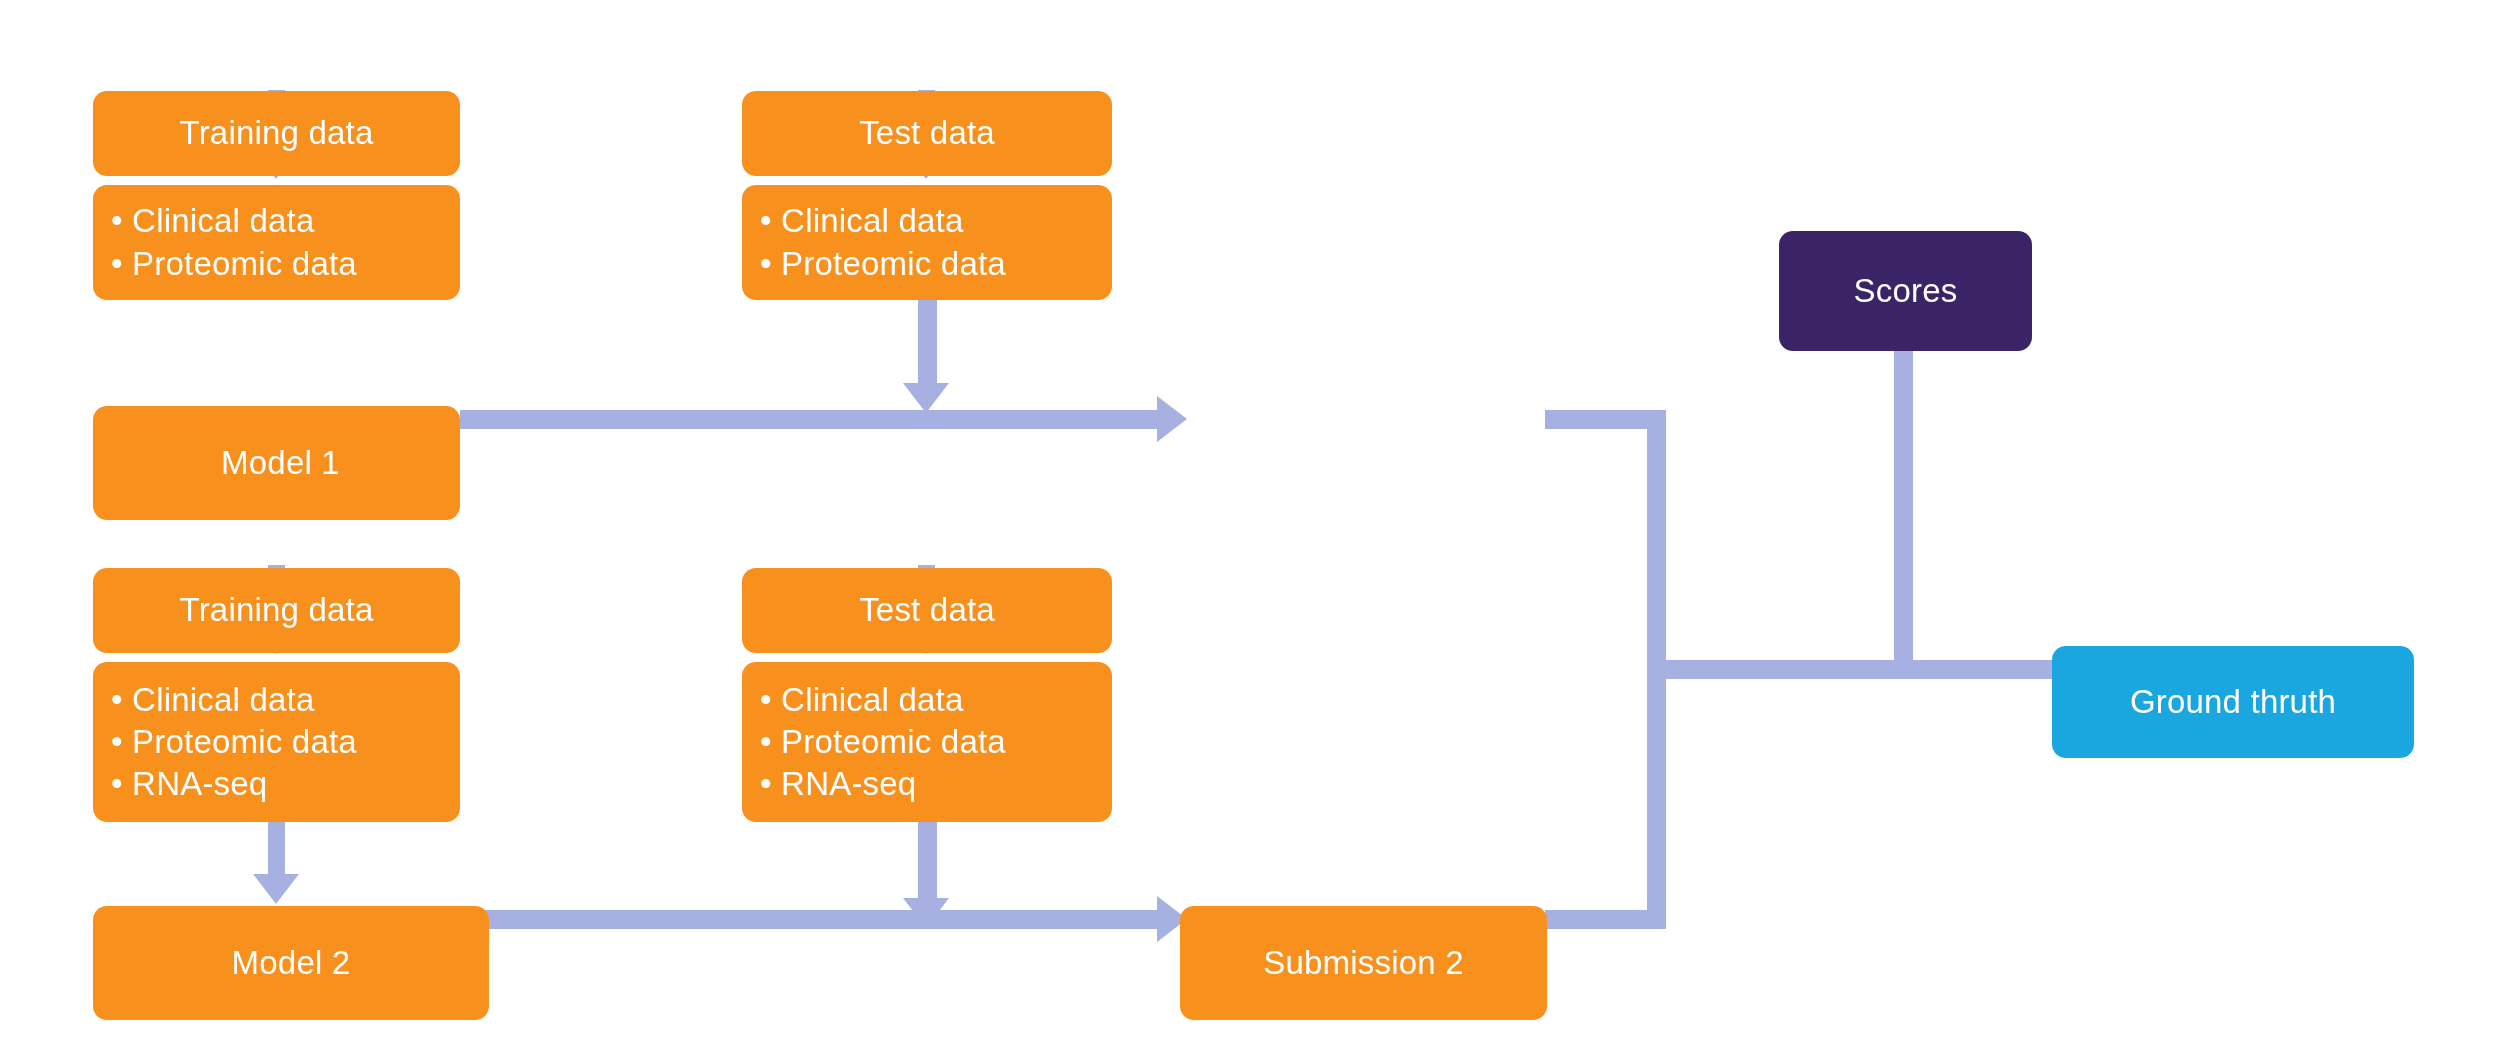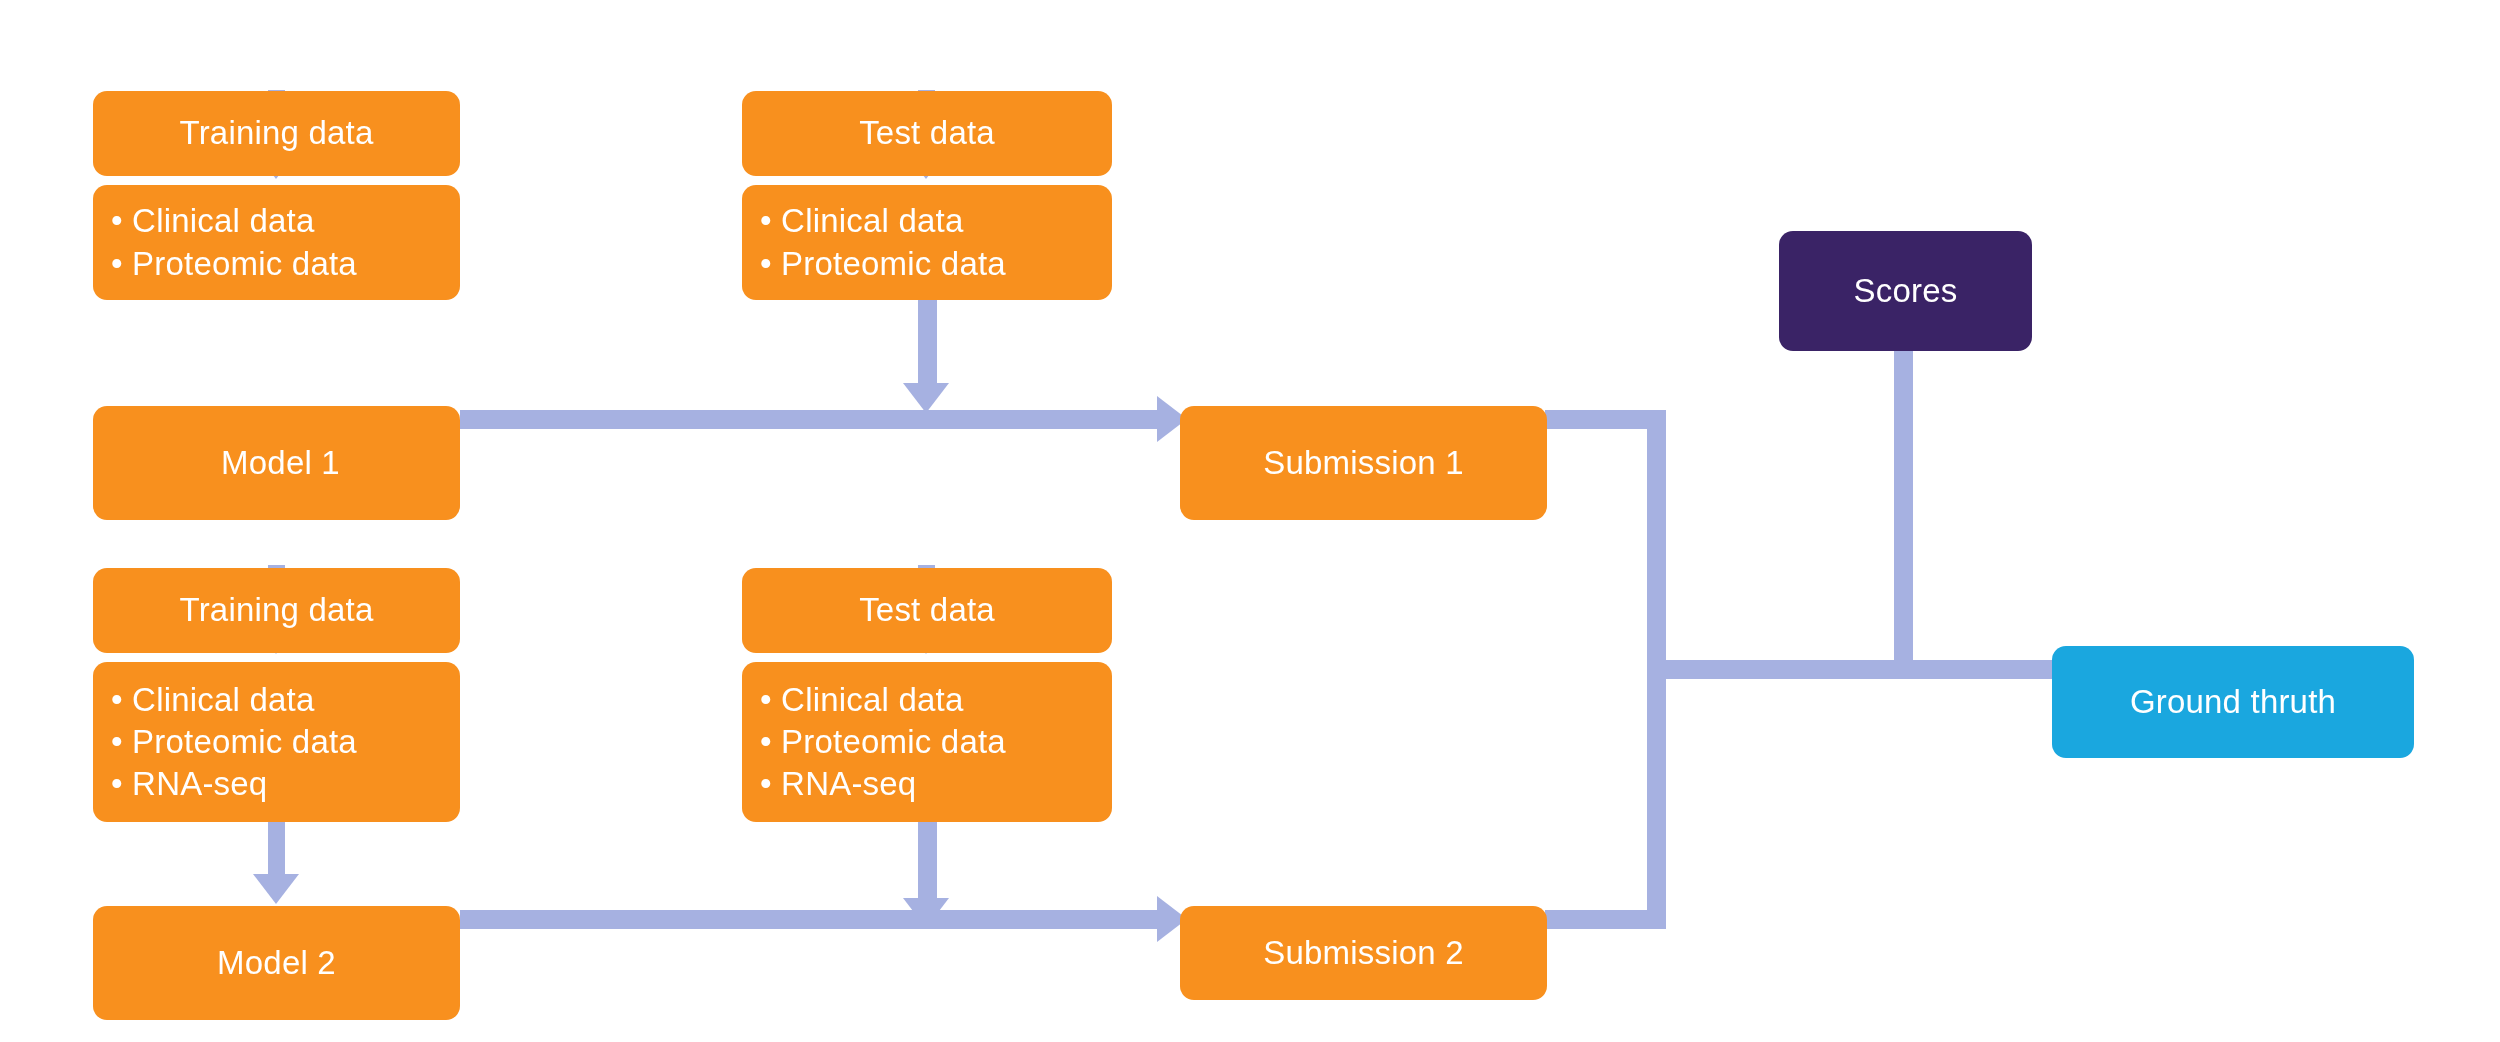--- a/index.html
+++ b/index.html
@@ -137,53 +137,50 @@
     <span>Test data</span>
   </div>
 
   <div class="node orange listbox" style="left:742px; top:185px; width:370px; height:115px;">
     <span class="bullets">
       <span class="bullet-row">• Clinical data</span><br>
       <span class="bullet-row">• Proteomic data</span>
     </span>
   </div>
 
-  <div class="node orange center" style="left:1180px; top:363px; width:367px; height:114px;">
-    <span>Submission 1</span>
-  </div>
 
   <div class="node orange center" style="left:93px; top:525px; width:367px; height:85px;">
     <span>Training data</span>
   </div>
 
   <div class="node orange listbox" style="left:93px; top:662px; width:367px; height:160px;">
     <span class="bullets">
       <span class="bullet-row">• Clinical data</span><br>
       <span class="bullet-row">• Proteomic data</span><br>
       <span class="bullet-row">• RNA-seq</span>
     </span>
   </div>
 
-  <div class="node orange center" style="left:93px; top:863px; width:367px; height:114px;">
+  <div class="node orange center" style="left:93px; top:863px; width:396px; height:114px;">
     <span>Model 2</span>
   </div>
 
   <div class="node orange center" style="left:742px; top:525px; width:370px; height:85px;">
     <span>Test data</span>
   </div>
 
   <div class="node orange listbox" style="left:742px; top:662px; width:370px; height:160px;">
     <span class="bullets">
       <span class="bullet-row">• Clinical data</span><br>
       <span class="bullet-row">• Proteomic data</span><br>
       <span class="bullet-row">• RNA-seq</span>
     </span>
   </div>
 
-  <div class="node orange center" style="left:1180px; top:863px; width:367px; height:94px;">
+  <div class="node orange center" style="left:1180px; top:863px; width:367px; height:114px;">
     <span>Submission 2</span>
   </div>
 
   <div class="node cyan center" style="left:2052px; top:603px; width:362px; height:112px;">
     <span>Ground thruth</span>
   </div>
 
   <div class="node purple center" style="left:1779px; top:188px; width:253px; height:120px;">
     <span>Scores</span>
   </div>

